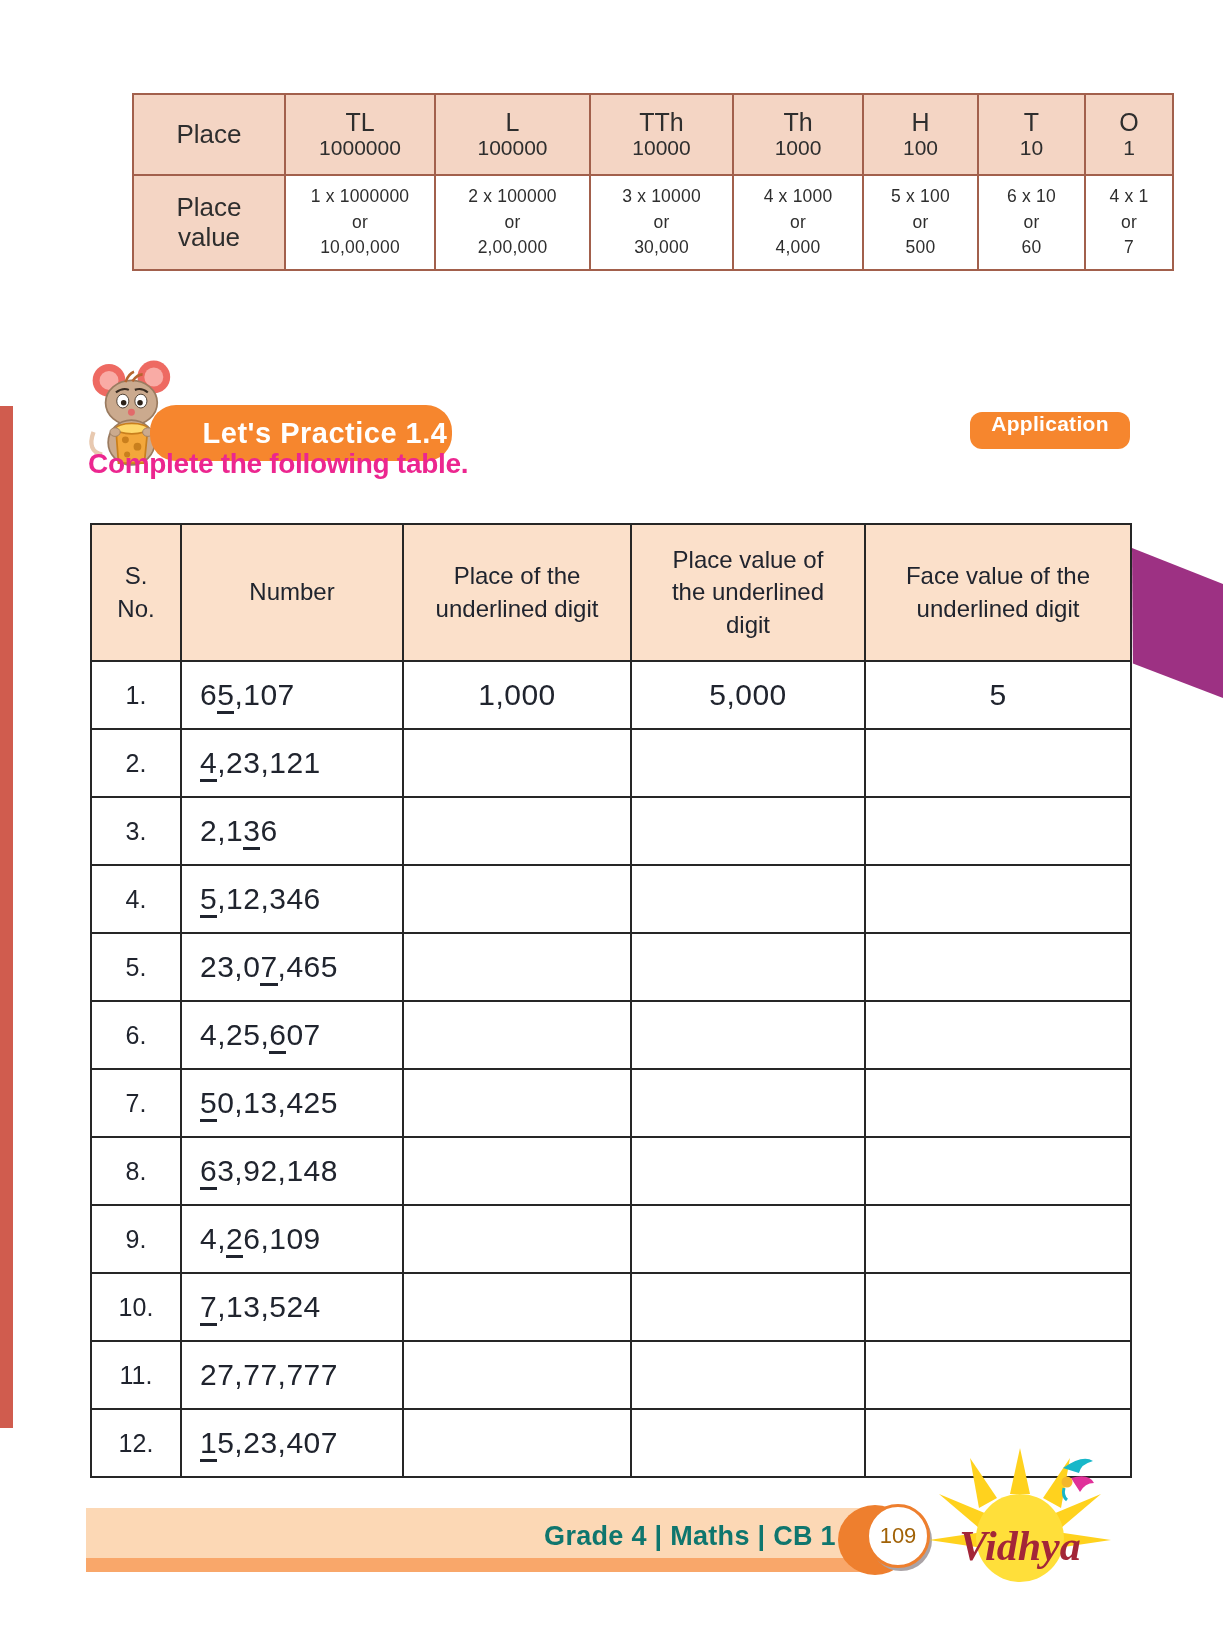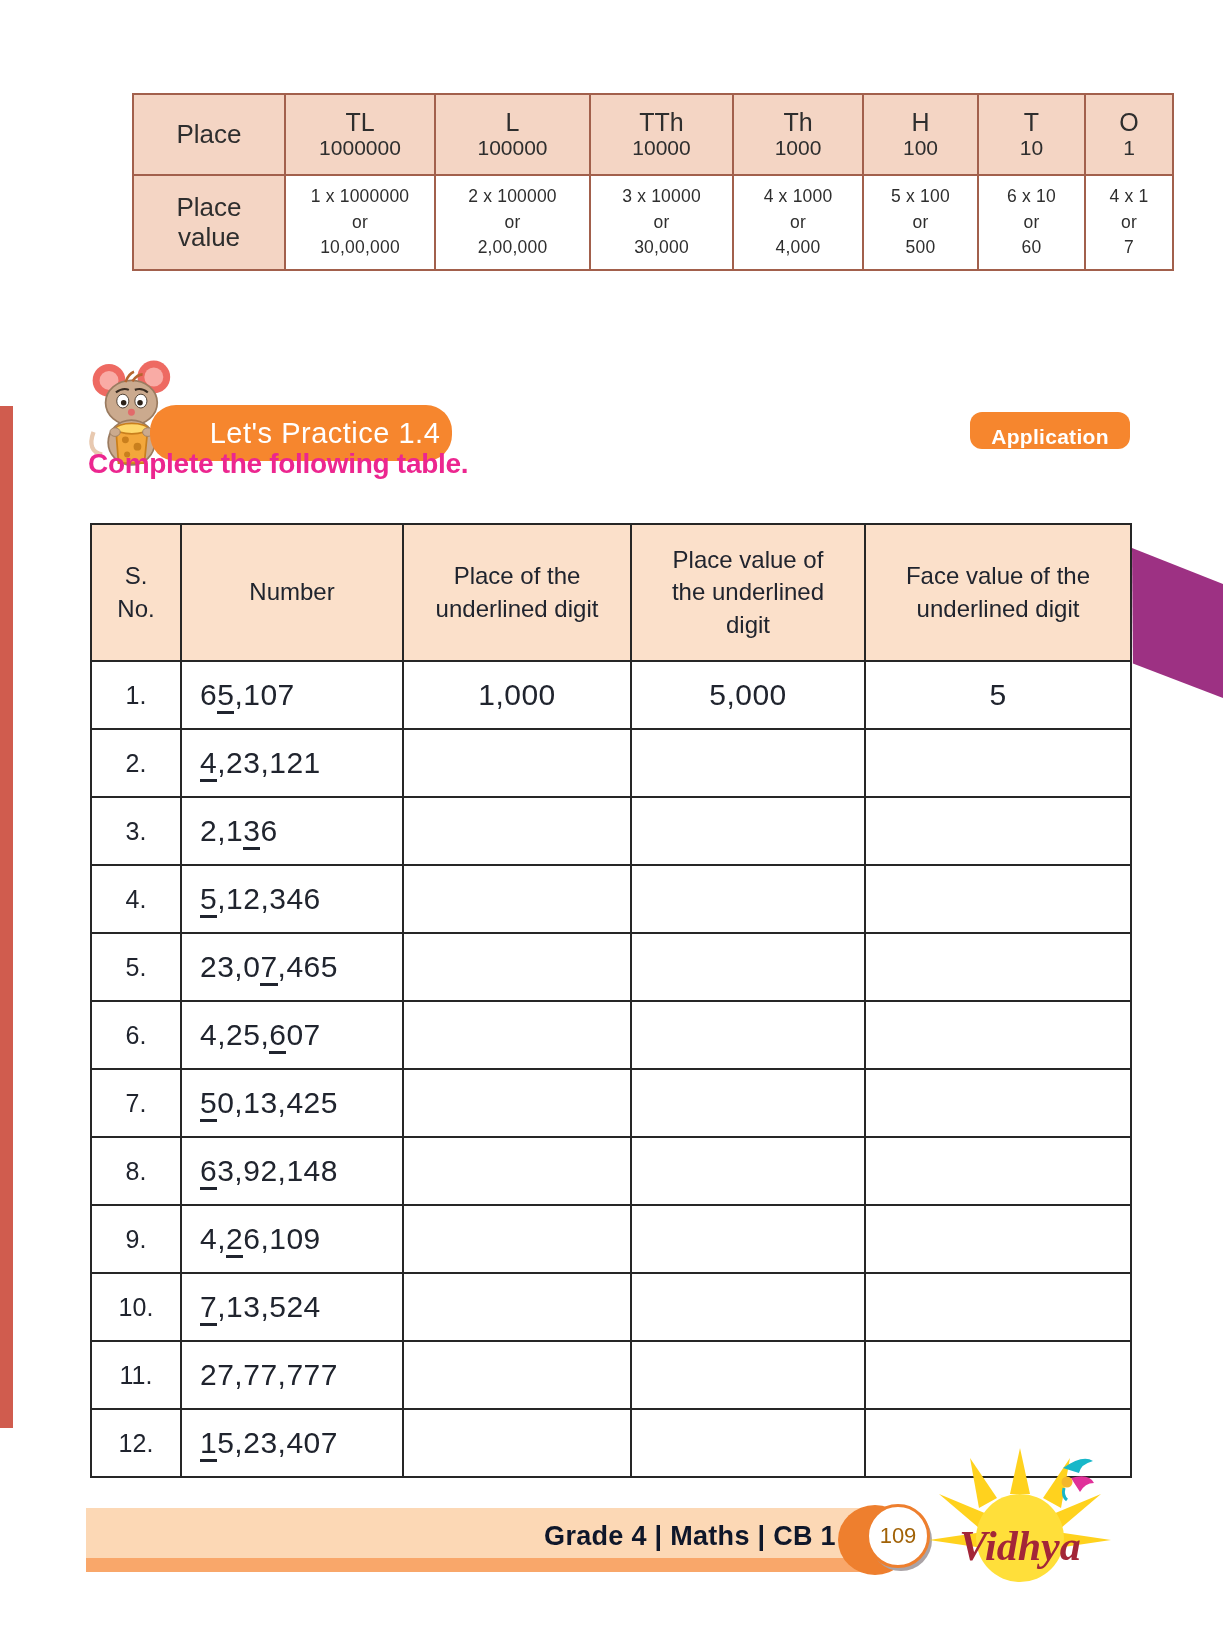--- a/index.html
+++ b/index.html
@@ -41,28 +41,28 @@
   .place-table tr.r-face td{height:76px;font-size:27px;}
   .place-table tr.r-pv td{height:89px;}
   .place-table .l1{font-size:25px;line-height:1.1;}
   .place-table .l2{font-size:21px;line-height:1.15;}
   .place-table .lab{font-size:26px;line-height:1.15;max-width:92px;margin:0 auto;}
   .place-table .pv{font-size:17.5px;line-height:1.45;letter-spacing:.2px;}
   
   .mouse{position:absolute;left:86px;top:358px;width:96px;height:112px;}
   .banner{
     position:absolute;left:150px;top:405px;width:302px;height:56px;border-radius:26px;
-    background:var(--banner-orange);color:#fff;font-weight:normal;font-size:29px;
+    background:var(--banner-orange);color:#fff;font-weight:bold;font-size:29px;
     display:flex;align-items:center;justify-content:center;padding-left:48px;box-sizing:border-box;
     letter-spacing:.5px;
   }
   .badge{
     position:absolute;left:970px;top:412px;width:160px;height:37px;border-radius:12px;
     background:var(--banner-orange);color:#fff;font-weight:bold;font-size:21px;
-    display:flex;align-items:flex-end;justify-content:center;letter-spacing:.3px;
+    display:flex;align-items:flex-start;justify-content:center;letter-spacing:.3px;
   }
   .instruction{
     position:absolute;left:88px;top:448px;font-size:28px;font-weight:bold;color:var(--magenta);
     letter-spacing:-.3px;
   }
   
   .ex-table{position:absolute;left:90px;top:523px;width:1040px;color:var(--table-ink);}
   .ex-table th,.ex-table td{border:2px solid #262626;vertical-align:middle;padding:0;}
   .ex-table thead th{
     background:var(--header-peach);height:135px;font-weight:normal;font-size:24px;
@@ -78,21 +78,21 @@
   .footer-bar{position:absolute;left:86px;top:1508px;width:794px;height:64px;background:var(--footer-peach);}
   .footer-bar .strip{position:absolute;left:0;bottom:0;width:100%;height:14px;background:var(--footer-strip);}
   .swoosh{position:absolute;left:838px;top:1505px;width:74px;height:70px;border-radius:50%;background:var(--circle-ring);}
   .page-circle{
     position:absolute;left:866px;top:1504px;width:58px;height:58px;border-radius:50%;
     background:#fff;border:3px solid var(--circle-ring);display:flex;align-items:center;justify-content:center;
     font-size:22px;color:#a16207;box-shadow:3px 4px 0 -1px #aaa3a6;
   }
   .footer-text{
     position:absolute;left:540px;top:1521px;width:300px;text-align:center;
-    font-size:27px;font-weight:bold;color:#0f172a;letter-spacing:.3px;
+    font-size:27px;font-weight:bold;color:#0f766e;letter-spacing:.3px;
   }
   .logo{position:absolute;left:925px;top:1442px;width:190px;height:145px;}
   .logo text{
     font-family:"Liberation Serif", serif;font-style:italic;font-weight:bold;
     font-size:42px;fill:var(--logo-red);
   }
 </style>
 </head>
 <body>
 

